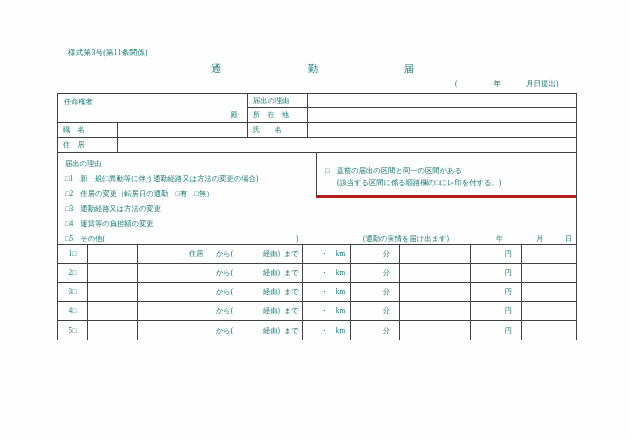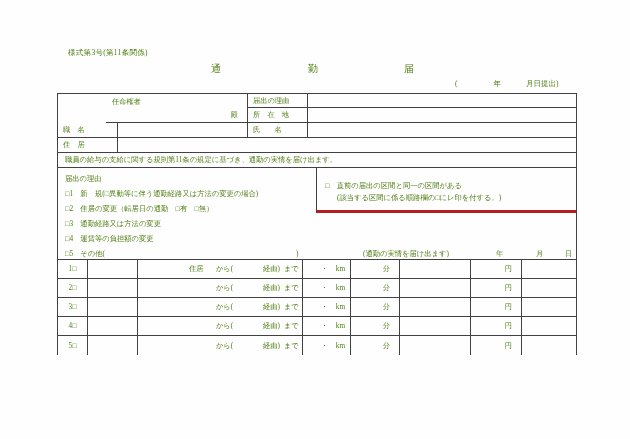--- a/index.html
+++ b/index.html
@@ -1,36 +1,36 @@
 <!DOCTYPE html>
 <html><head>
 <meta charset="utf-8">
 <style>
   html,body { margin:0; padding:0; background:#ffffff; }
   .sheet {
     position:relative; width:630px; height:439px; background:#fefefe;
-    font-family:"Liberation Serif","DejaVu Serif",serif; color:#4d7c0f;
+    font-family:"Liberation Serif","DejaVu Serif",serif; color:#0f766e;
     overflow:hidden;
   }
   .form-no { position:absolute; left:68px; top:48px; font-size:7.5px; letter-spacing:.3px; }
   .title-char { position:absolute; top:62px; font-size:10px; }
   .t1 { left:211px; } .t2 { left:308px; } .t3 { left:404px; }
   .submit-date { position:absolute; left:455px; top:79px; font-size:7.5px; white-space:nowrap; }
   .submit-date .sy { margin-left:36px; } .submit-date .sm { margin-left:25px; } .submit-date .sd { margin-left:0; }
 
   .form-box {
     position:absolute; left:57px; top:93px; width:520px; box-sizing:border-box;
     border:1px solid #414141; border-bottom:none; font-size:7.2px;
   }
   
   .info-grid { display:grid; grid-template-columns:60px 130px 60px 1fr; grid-template-rows:14px 15px 15px 15px; }
   .cell { box-sizing:border-box; border-right:1px solid #414141; border-bottom:1px solid #414141;
           display:flex; align-items:center; padding:0 5px; white-space:nowrap; overflow:hidden; }
   .cell.no-r { border-right:none; }
-  .appointer { grid-column:1/3; grid-row:1/3; position:relative; padding:0;margin-left:48px; }
+  .appointer { grid-column:1/3; grid-row:1/3; position:relative; padding:0; }
   .appointer .a-lbl { position:absolute; left:6px; top:3px; }
   .appointer .a-dono { position:absolute; right:9px; bottom:2px; }
   .val { padding:0 4px; }
 
   .decl { height:15px; box-sizing:border-box; border-bottom:1px solid #414141;
           display:flex; align-items:center; padding-left:7px; font-size:7.3px; white-space:nowrap; }
 
   .reason { position:relative; height:92px; box-sizing:border-box; border-bottom:1px solid #414141; font-size:7.3px; }
   .rline { position:absolute; left:7px; white-space:nowrap; }
   .rh  { top:6px; }
@@ -91,21 +91,20 @@
       <div class="cell">所　在　地</div>
       <div class="cell no-r val"></div>
       <div class="cell">職　名</div>
       <div class="cell val"></div>
       <div class="cell">氏　　名</div>
       <div class="cell no-r val"></div>
       <div class="cell">住　居</div>
       <div class="cell no-r val" style="grid-column:2/5;"></div>
     </div>
 
-    <div class="decl">職員の給与の支給に関する規則第11条の規定に基づき、通勤の実情を届け出ます。</div>
 
     <div class="reason">
       <div class="rline rh">届出の理由</div>
       <div class="rline ri1">□1　新　規(□異動等に伴う通勤経路又は方法の変更の場合)</div>
       <div class="rline ri2">□2　住居の変更（転居日の通勤　□有　□無）</div>
       <div class="rline ri3">□3　通勤経路又は方法の変更</div>
       <div class="rline ri4">□4　運賃等の負担額の変更</div>
       <div class="rline ri5">□5　その他(</div>
       <div class="r-close">)</div>
 

